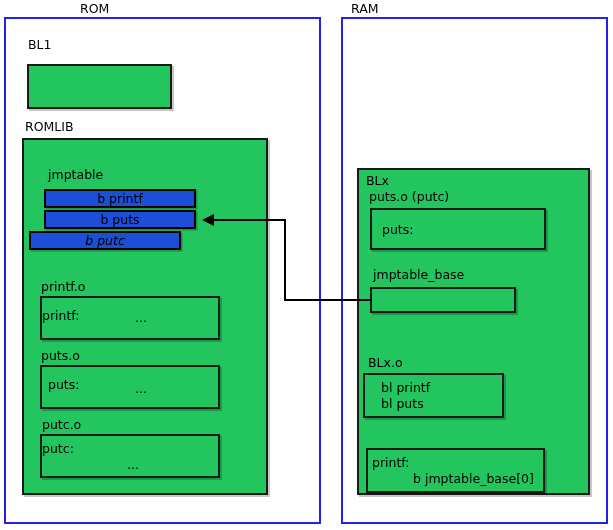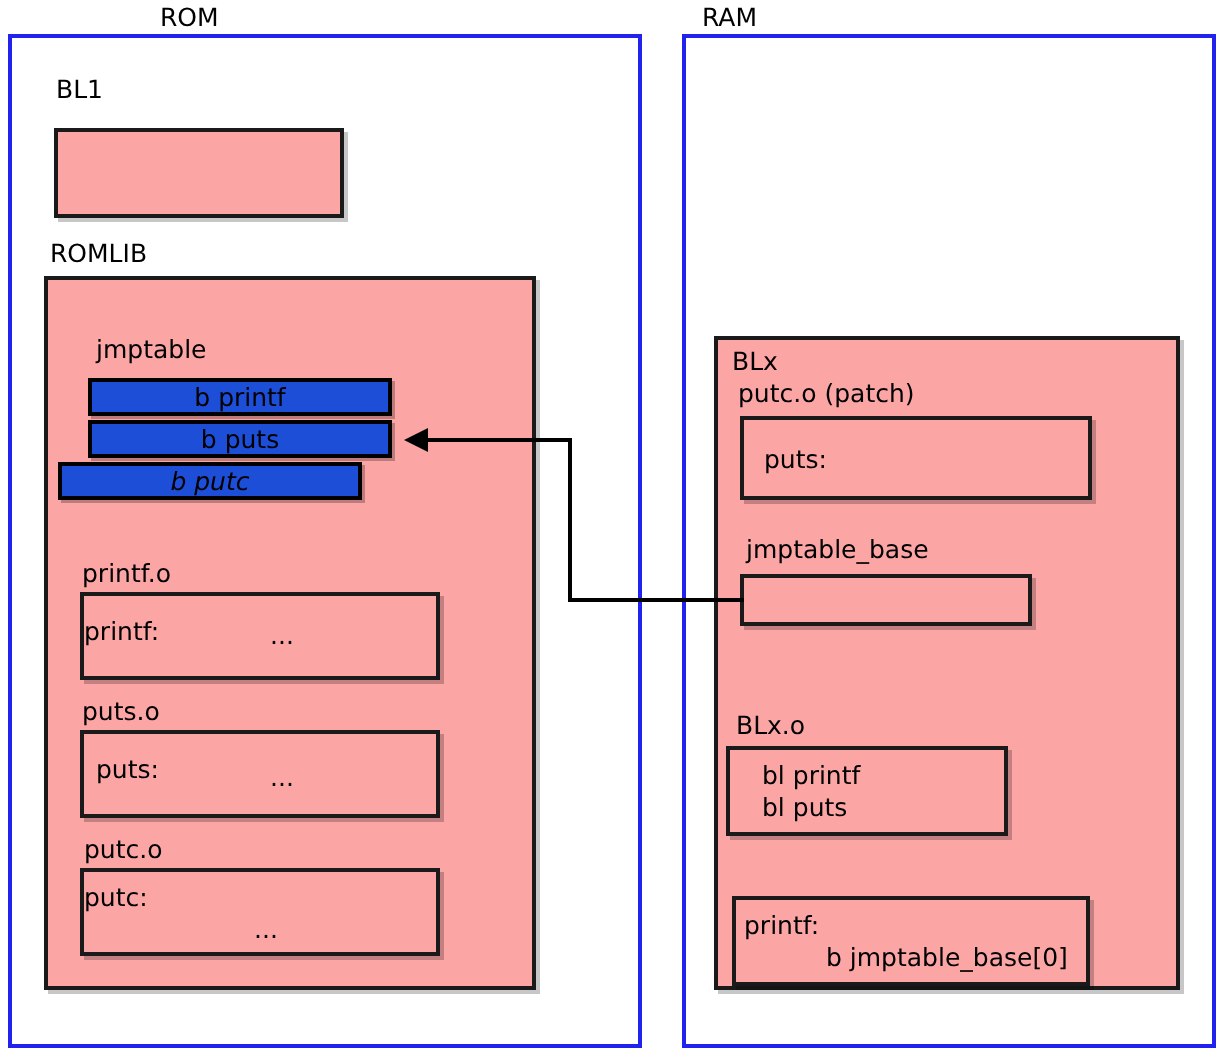--- a/index.html
+++ b/index.html
@@ -34,21 +34,21 @@
   .region-title {
     position: absolute;
     font-size: 12.5px;
     line-height: 14px;
     white-space: pre;
     color: #000000;
   }
   .shadowbox {
     position: absolute;
     border: 2px solid #1a1a1a;
-    background: #fca5a5;
+    background: #22c55e;
     box-sizing: border-box;
     box-shadow: 2px 2px 0 0 rgba(0,0,0,0.22);
   }
   .boxtext {
     position: absolute;
     font-size: 12.5px;
     line-height: 15px;
     white-space: pre;
     color: #000000;
   }
@@ -125,21 +125,21 @@
     <span class="boxtext" style="left:0px; top:5px;">putc:</span>
     <span class="boxtext" style="left:85px; top:21px;">...</span>
   </div>
 
   <div class="region-title" style="left:351px; top:2px;">RAM</div>
   <div class="region" style="left:341px; top:17px; width:267px; height:507px;"></div>
 
   <div class="shadowbox" style="left:357px; top:168px; width:233px; height:327px;"></div>
   <div class="lbl" style="left:366px; top:174px;">BLx</div>
 
-  <div class="lbl" style="left:369px; top:190px;">putc.o (patch)</div>
+  <div class="lbl" style="left:369px; top:190px;">puts.o (putc)</div>
   <div class="shadowbox" style="left:370px; top:208px; width:176px; height:42px;">
     <span class="boxtext" style="left:10px; top:12px;">puts:</span>
   </div>
 
   <div class="lbl" style="left:373px; top:268px;">jmptable_base</div>
   <div class="shadowbox" style="left:370px; top:287px; width:146px; height:26px;">
     <span class="boxtext" style="left:4px; top:4px;"></span>
   </div>
 
   <div class="lbl" style="left:368px; top:356px;">BLx.o</div>

